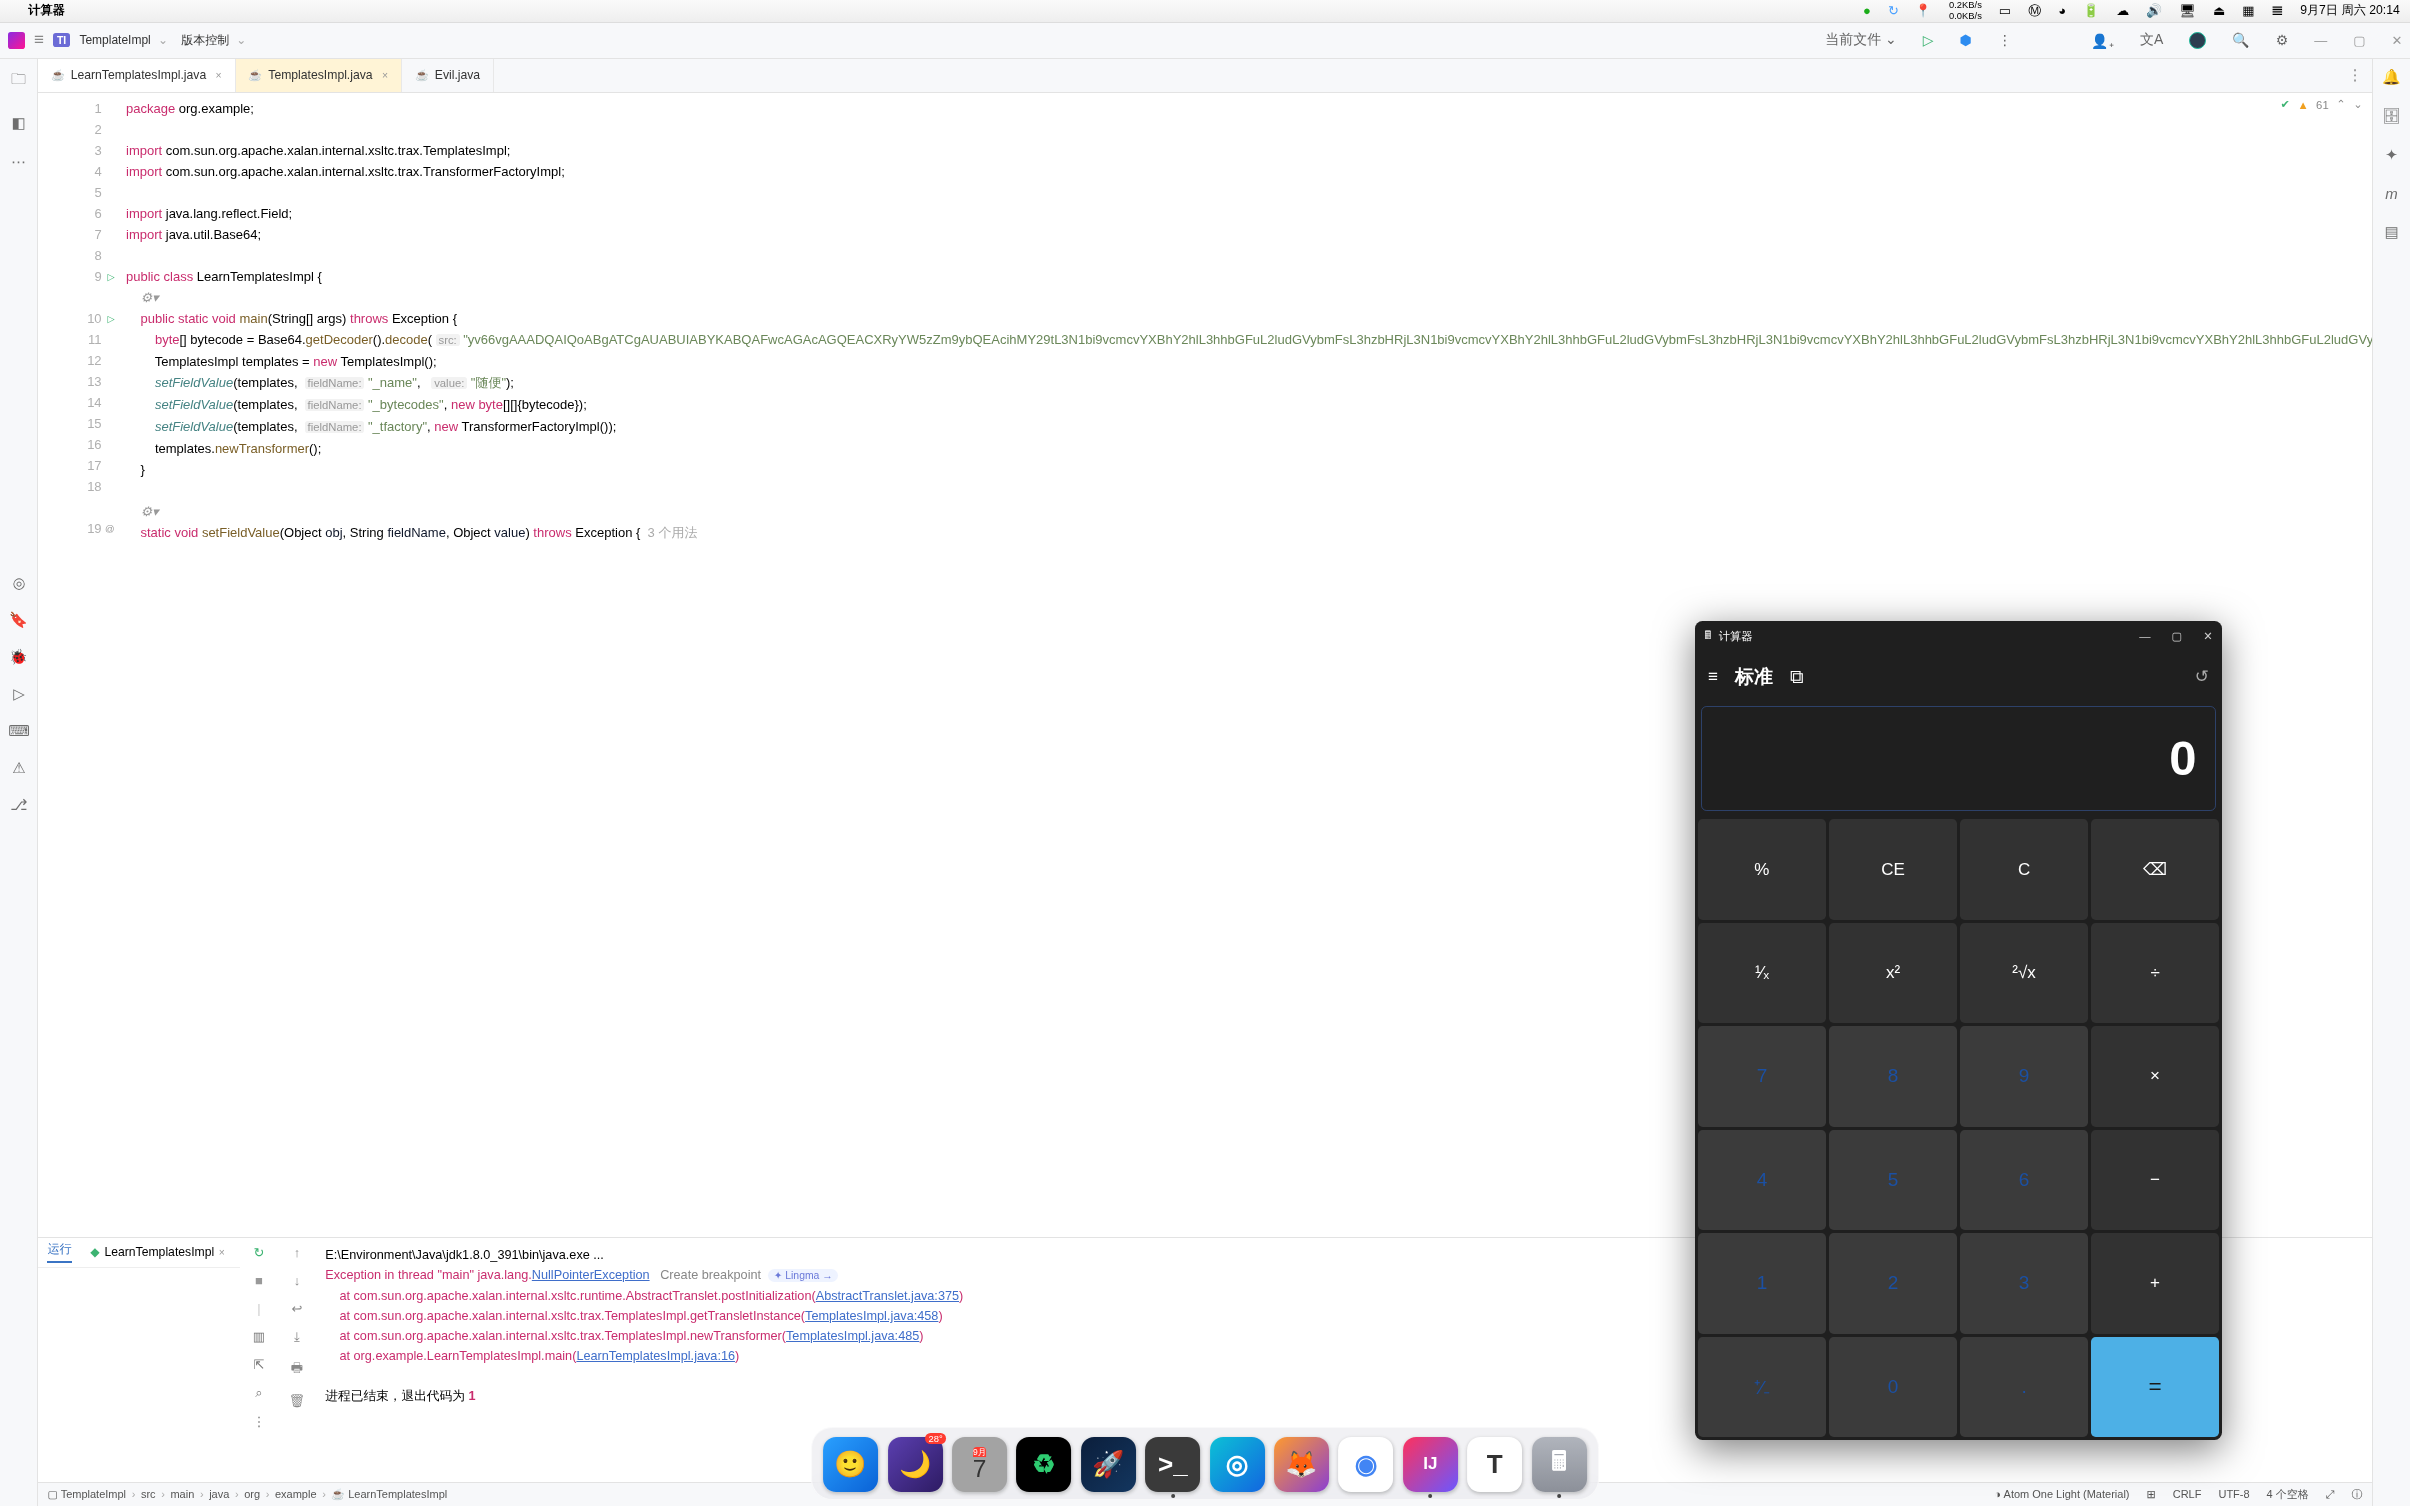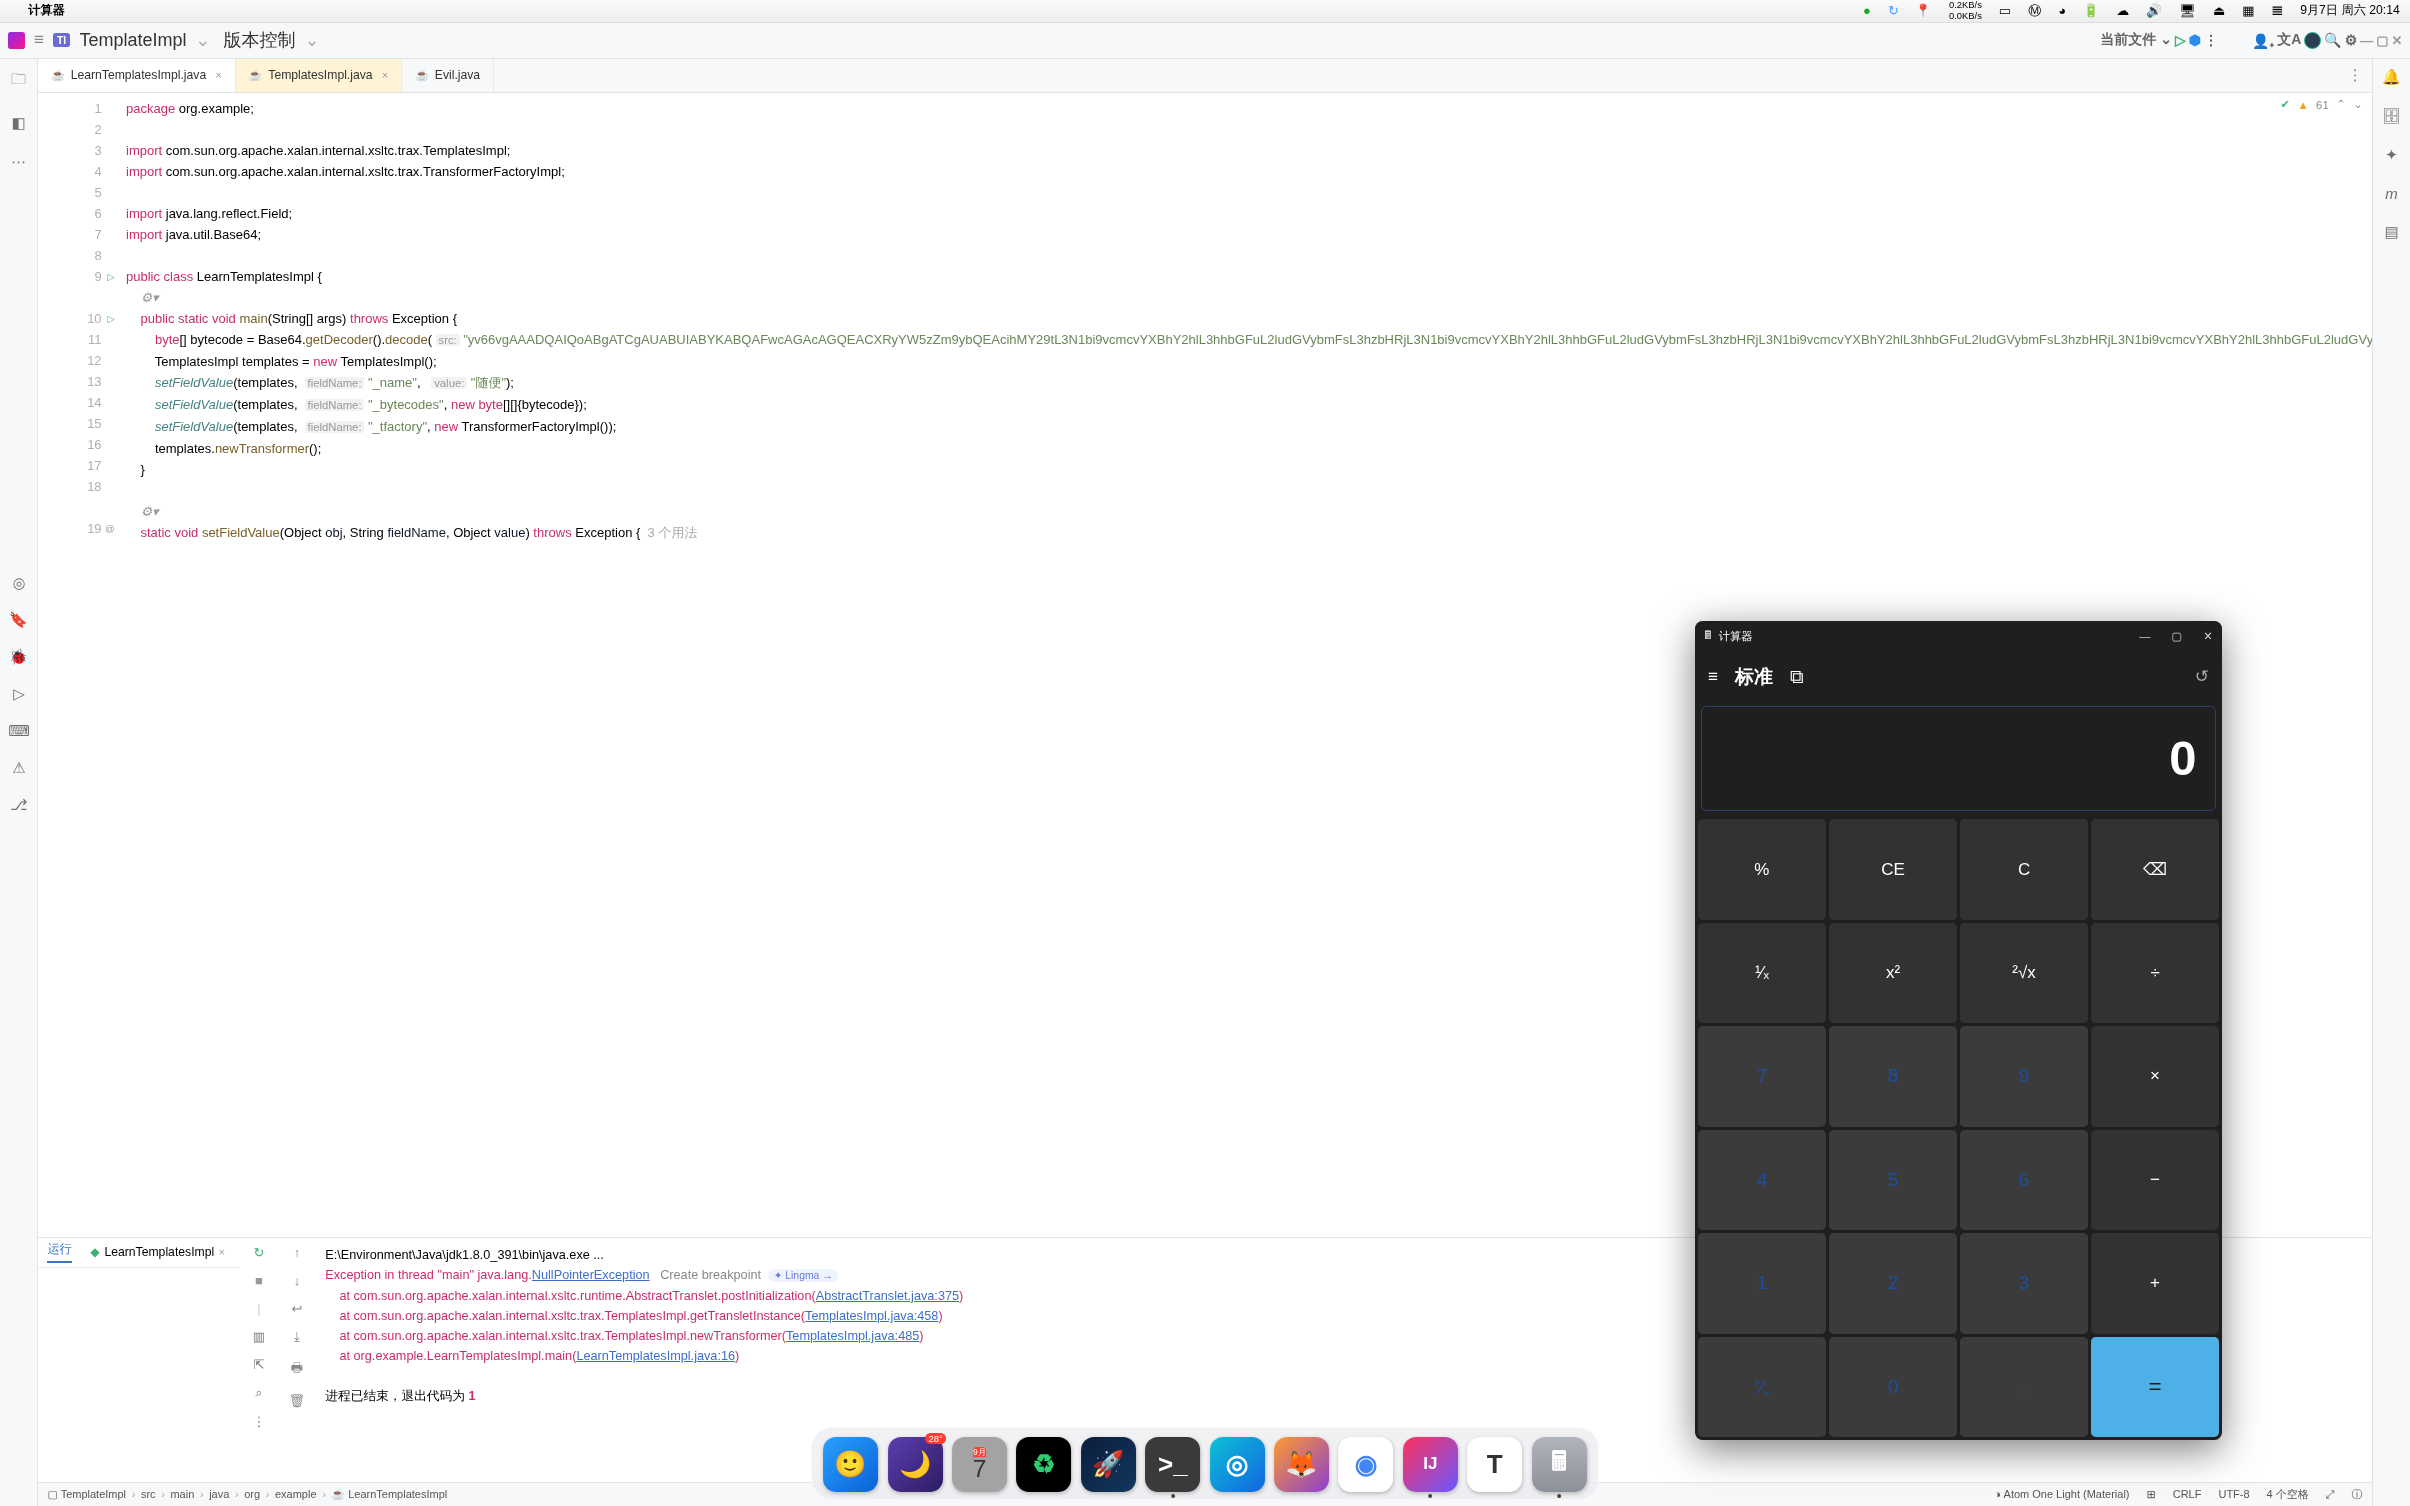--- a/index.html
+++ b/index.html
@@ -12,23 +12,23 @@
     .menubar-right { margin-left: auto; display: flex; align-items: center; gap: 17px; }
     .menubar-right .netspeed { font-size: 9.4px; line-height: 10.4px; text-align: left; }
     .mb-icon { font-size: 13px; }
     
     
     .ide { position: absolute; top: 22.6px; left: 0; right: 0; bottom: 0; display: flex; flex-direction: column; background: #f7f8fa; }
     .titlebar { height: 36px; display: flex; align-items: center; padding: 0 7.5px; gap: 9.4px; border-bottom: 0.9px solid #e3e3e3; }
     .titlebar .win-icon { width: 17px; height: 17px; background: linear-gradient(135deg,#8a2be2,#ff1493); border-radius: 2.8px; }
     .titlebar .hamburger { color: #888; font-size: 17px; }
     .titlebar .proj { background: #6b6bd6; color:#fff; font-size:10.4px; padding:1.9px 3.8px; border-radius:2.8px; font-weight:bold;text-align:center;}
-    .titlebar .crumb { font-size: 18px; color:#333; }
+    .titlebar .crumb { font-size: 12px; color:#333; }
     .titlebar .crumb .arrow { color:#aaa; margin:0 3.8px;}
-    .titlebar .right { margin-left:auto; display:flex; align-items:center; gap:3px; color:#666; font-size:14px;font-weight:bold;}
+    .titlebar .right { margin-left:auto; display:flex; align-items:center; gap:26px; color:#666; font-size:14px;}
     .titlebar .run { color:#3cb371;}
     .titlebar .bug { color:#2d8cf0; }
     .titlebar .avatar { width:17px;height:17px;border-radius:50%;background:#2c3e50;border:1.9px solid #1abc9c;}
     .winctrl { color:#999; font-size:13px;}
     
     .ide-body { flex:1; display:flex; min-height:0; }
     .left-rail { width:38px; border-right:0.9px solid #e3e3e3; display:flex; flex-direction:column; align-items:center; padding-top:9.4px; gap:21px; color:#6e6e6e; font-size:15px;}
     .right-rail { width:38px; border-left:0.9px solid #e3e3e3; display:flex; flex-direction:column; align-items:center; padding-top:9.4px; gap:21px; color:#6e6e6e; font-size:15px;}
     .main-col { flex:1; display:flex; flex-direction:column; min-width:0;}
     

